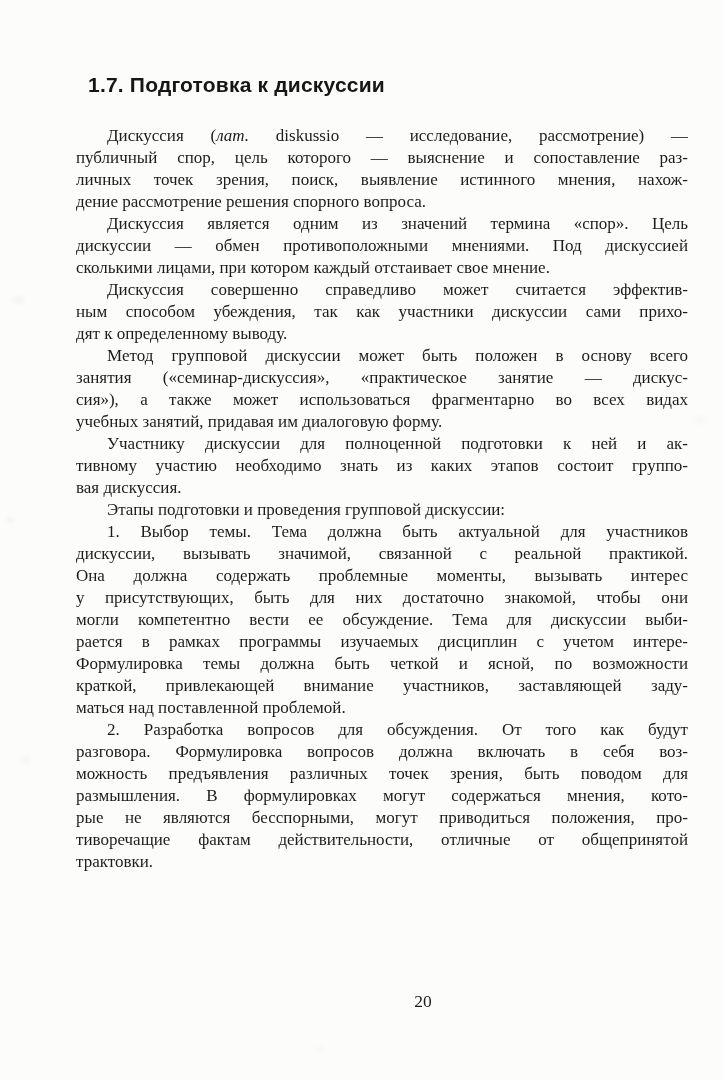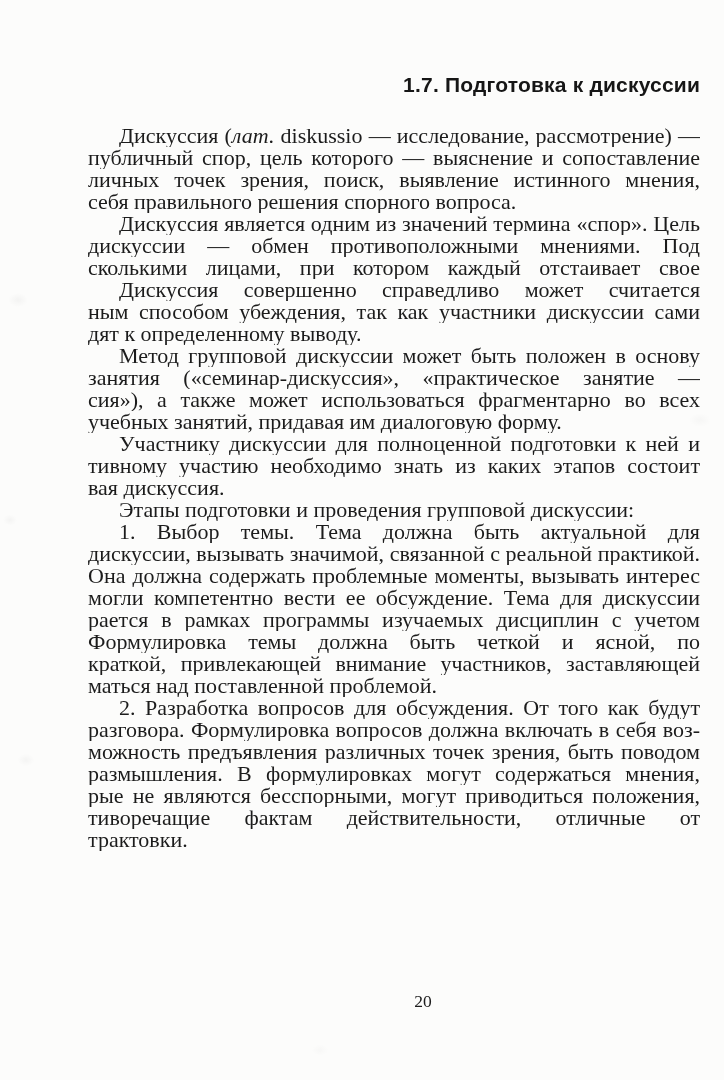--- a/index.html
+++ b/index.html
@@ -18,34 +18,34 @@
       #fcfcfb;
     color: #1c1c1c;
     font-family: "Liberation Serif", serif;
   }
   .title {
     position: absolute;
     top: 72px;
     left: 88px;
     width: 612px;
     margin: 0;
-    text-align: right;
+    text-align: left;
     font-family: "Liberation Sans", sans-serif;
     font-weight: bold;
     font-size: 21px;
     line-height: 26px;
     letter-spacing: 0.2px;
     color: #161616;
   }
   .text-body {
     position: absolute;
     top: 125px;
-    left: 88px;
+    left: 76px;
     width: 612px;
-    font-size: 22px;
+    font-size: 17px;
   }
   .line {
     height: 22px;
     line-height: 22px;
     overflow: hidden;
     text-align: justify;
     white-space: normal;
   }
   
   .line.j::after {
@@ -69,38 +69,39 @@
 </head>
 <body>
 
 <div class="page">
   <h1 class="title">1.7. Подготовка к дискуссии</h1>
 
   <div class="text-body" id="text-body">
       <div class="line first j"><span>Дискуссия (</span><i>лат.</i><span> diskussio — исследование, рассмотрение) —</span></div>
       <div class="line j"><span>публичный спор, цель которого — выяснение и сопоставление раз-</span></div>
       <div class="line j"><span>личных точек зрения, поиск, выявление истинного мнения, нахож-</span></div>
-      <div class="line"><span>себя правильного решения спорного вопроса.</span></div>
+      <div class="line"><span>дение рассмотрение решения спорного вопроса.</span></div>
       <div class="line first j"><span>Дискуссия является одним из значений термина «спор». Цель</span></div>
       <div class="line j"><span>дискуссии — обмен противоположными мнениями. Под дискуссией</span></div>
       <div class="line"><span>сколькими лицами, при котором каждый отстаивает свое мнение.</span></div>
       <div class="line first j"><span>Дискуссия совершенно справедливо может считается эффектив-</span></div>
       <div class="line j"><span>ным способом убеждения, так как участники дискуссии сами прихо-</span></div>
       <div class="line"><span>дят к определенному выводу.</span></div>
       <div class="line first j"><span>Метод групповой дискуссии может быть положен в основу всего</span></div>
       <div class="line j"><span>занятия («семинар-дискуссия», «практическое занятие — дискус-</span></div>
       <div class="line j"><span>сия»), а также может использоваться фрагментарно во всех видах</span></div>
       <div class="line"><span>учебных занятий, придавая им диалоговую форму.</span></div>
       <div class="line first j"><span>Участнику дискуссии для полноценной подготовки к ней и ак-</span></div>
       <div class="line j"><span>тивному участию необходимо знать из каких этапов состоит группо-</span></div>
       <div class="line"><span>вая дискуссия.</span></div>
       <div class="line first"><span>Этапы подготовки и проведения групповой дискуссии:</span></div>
       <div class="line first j"><span>1. Выбор темы. Тема должна быть актуальной для участников</span></div>
       <div class="line j"><span>дискуссии, вызывать значимой, связанной с реальной практикой.</span></div>
       <div class="line j"><span>Она должна содержать проблемные моменты, вызывать интерес</span></div>
+      <div class="line j"><span>у присутствующих, быть для них достаточно знакомой, чтобы они</span></div>
       <div class="line j"><span>могли компетентно вести ее обсуждение. Тема для дискуссии выби-</span></div>
       <div class="line j"><span>рается в рамках программы изучаемых дисциплин с учетом интере-</span></div>
       <div class="line j"><span>Формулировка темы должна быть четкой и ясной, по возможности</span></div>
       <div class="line j"><span>краткой, привлекающей внимание участников, заставляющей заду-</span></div>
       <div class="line"><span>маться над поставленной проблемой.</span></div>
       <div class="line first j"><span>2. Разработка вопросов для обсуждения. От того как будут</span></div>
       <div class="line j"><span>разговора. Формулировка вопросов должна включать в себя воз-</span></div>
       <div class="line j"><span>можность предъявления различных точек зрения, быть поводом для</span></div>
       <div class="line j"><span>размышления. В формулировках могут содержаться мнения, кото-</span></div>
       <div class="line j"><span>рые не являются бесспорными, могут приводиться положения, про-</span></div>

